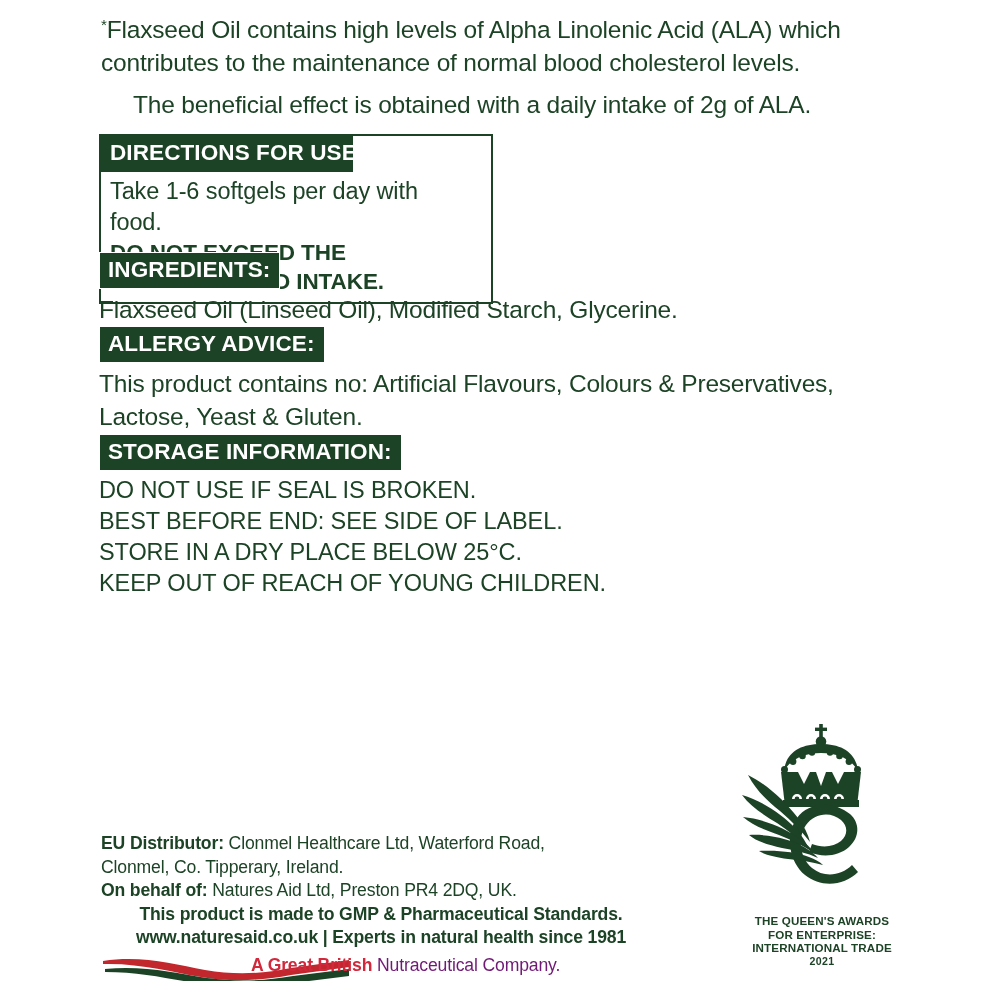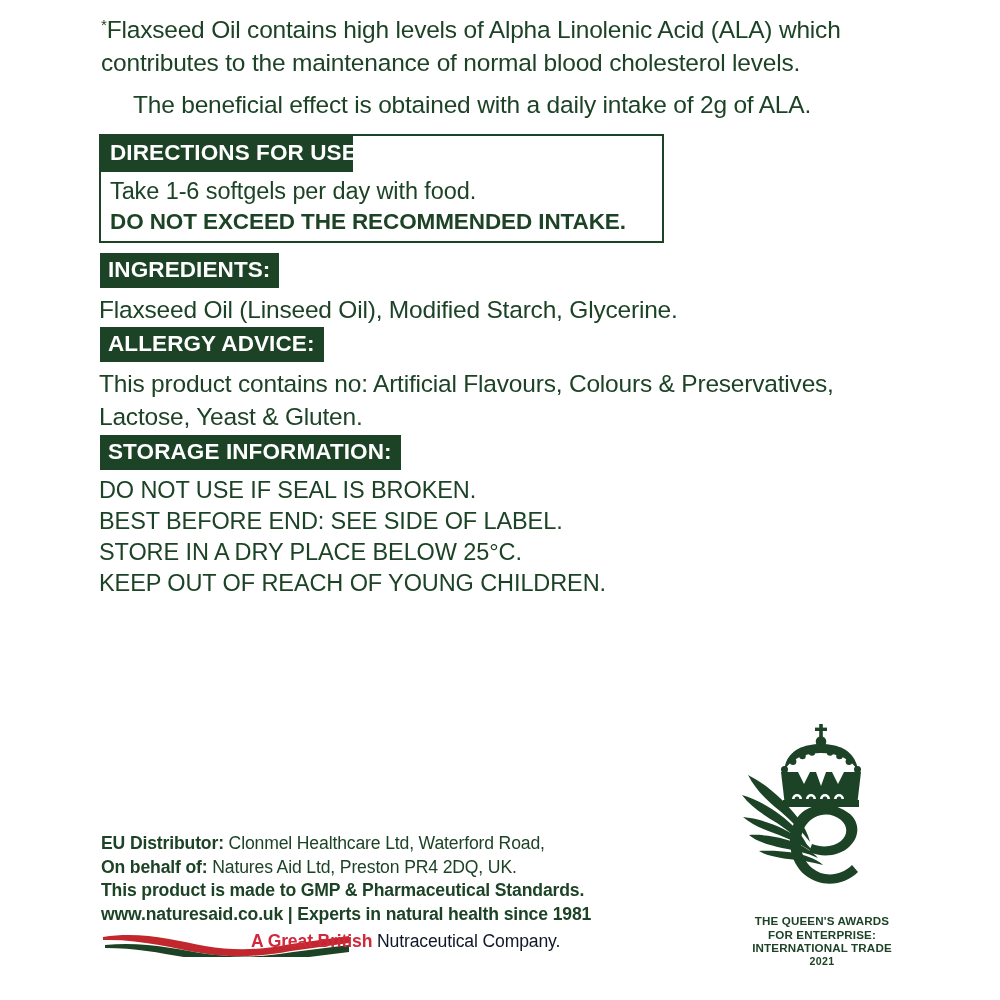--- a/index.html
+++ b/index.html
@@ -54,21 +54,21 @@
     border: 1.6px solid #ffffff;
     box-sizing: border-box;
     white-space: nowrap;
   }
 
   
   .directions-box {
     position: absolute;
     left: 99px;
     top: 134px;
-    width: 565px;
+    width: 394px;
     border: 2px solid #1d4326;
     box-sizing: border-box;
     background: #ffffff;
   }
   .directions-box .chip {
     display: block;
     width: 253px;
     border-top: none;
     border-left: none;
     padding: 6px 8px 7px 9px;
@@ -125,21 +125,21 @@
     width: 560px;
   }
   .footer-line {
     font-size: 17.6px;
     line-height: 1.34;
     letter-spacing: -0.15px;
     color: #1d4326;
     white-space: nowrap;
   }
   .footer-line b { font-weight: bold; }
-  .footer-line.bold { font-weight: bold; }
+  .footer-line.bold { font-weight: bold; text-align: center; }
 
   .tagline-row {
     position: relative;
     height: 30px;
     margin-top: 1px;
   }
   .swoosh {
     position: absolute;
     left: 0;
     top: 3px;
@@ -153,21 +153,21 @@
     font-size: 17.6px;
     line-height: 1.34;
     letter-spacing: -0.15px;
     white-space: nowrap;
   }
   .tagline-text .red {
     color: #d2283c;
     font-weight: bold;
   }
   .tagline-text .grn {
-    color: #0f172a;
+    color: #701a75;
   }
 
   
   .award {
     position: absolute;
     left: 732px;
     top: 722px;
     width: 180px;
     text-align: center;
   }
@@ -222,20 +222,21 @@
   <div class="section sec-storage">
     <span class="chip-wrap"><span class="chip">STORAGE INFORMATION:</span></span>
     <div class="storage-line">DO NOT USE IF SEAL IS BROKEN.</div>
     <div class="storage-line">BEST BEFORE END: SEE SIDE OF LABEL.</div>
     <div class="storage-line">STORE IN A DRY PLACE BELOW 25°C.</div>
     <div class="storage-line strong">KEEP OUT OF REACH OF YOUNG CHILDREN.</div>
   </div>
 
   <div class="footer">
     <div class="footer-line"><b>EU Distributor:</b><span> Clonmel Healthcare Ltd, Waterford Road,</span></div>
+    <div class="footer-line">Clonmel, Co. Tipperary, Ireland.</div>
     <div class="footer-line"><b>On behalf of:</b><span> Natures Aid Ltd, Preston PR4 2DQ, UK.</span></div>
     <div class="footer-line bold">This product is made to GMP &amp; Pharmaceutical Standards.</div>
     <div class="footer-line bold">www.naturesaid.co.uk | Experts in natural health since 1981</div>
 
     <div class="tagline-row">
       <svg class="swoosh" viewBox="0 0 250 27">
         <path d="M2,7 C40,1 72,10 104,16 C134,21 160,20 190,14 L248,6 L248,13 L190,21 C158,27 130,28 100,23 C70,18 40,9 2,10 Z" fill="#c1272d"></path>
         <path d="M4,15 C42,11 74,19 106,24 C136,28 162,27 192,22 L248,15 L248,22 L192,29 C160,34 132,34 102,30 C72,26 42,18 4,18 Z" fill="#1d4326"></path>
       </svg>
       <div class="tagline-text"><span class="red">A Great British</span><span class="grn"> Nutraceutical Company.</span></div>

